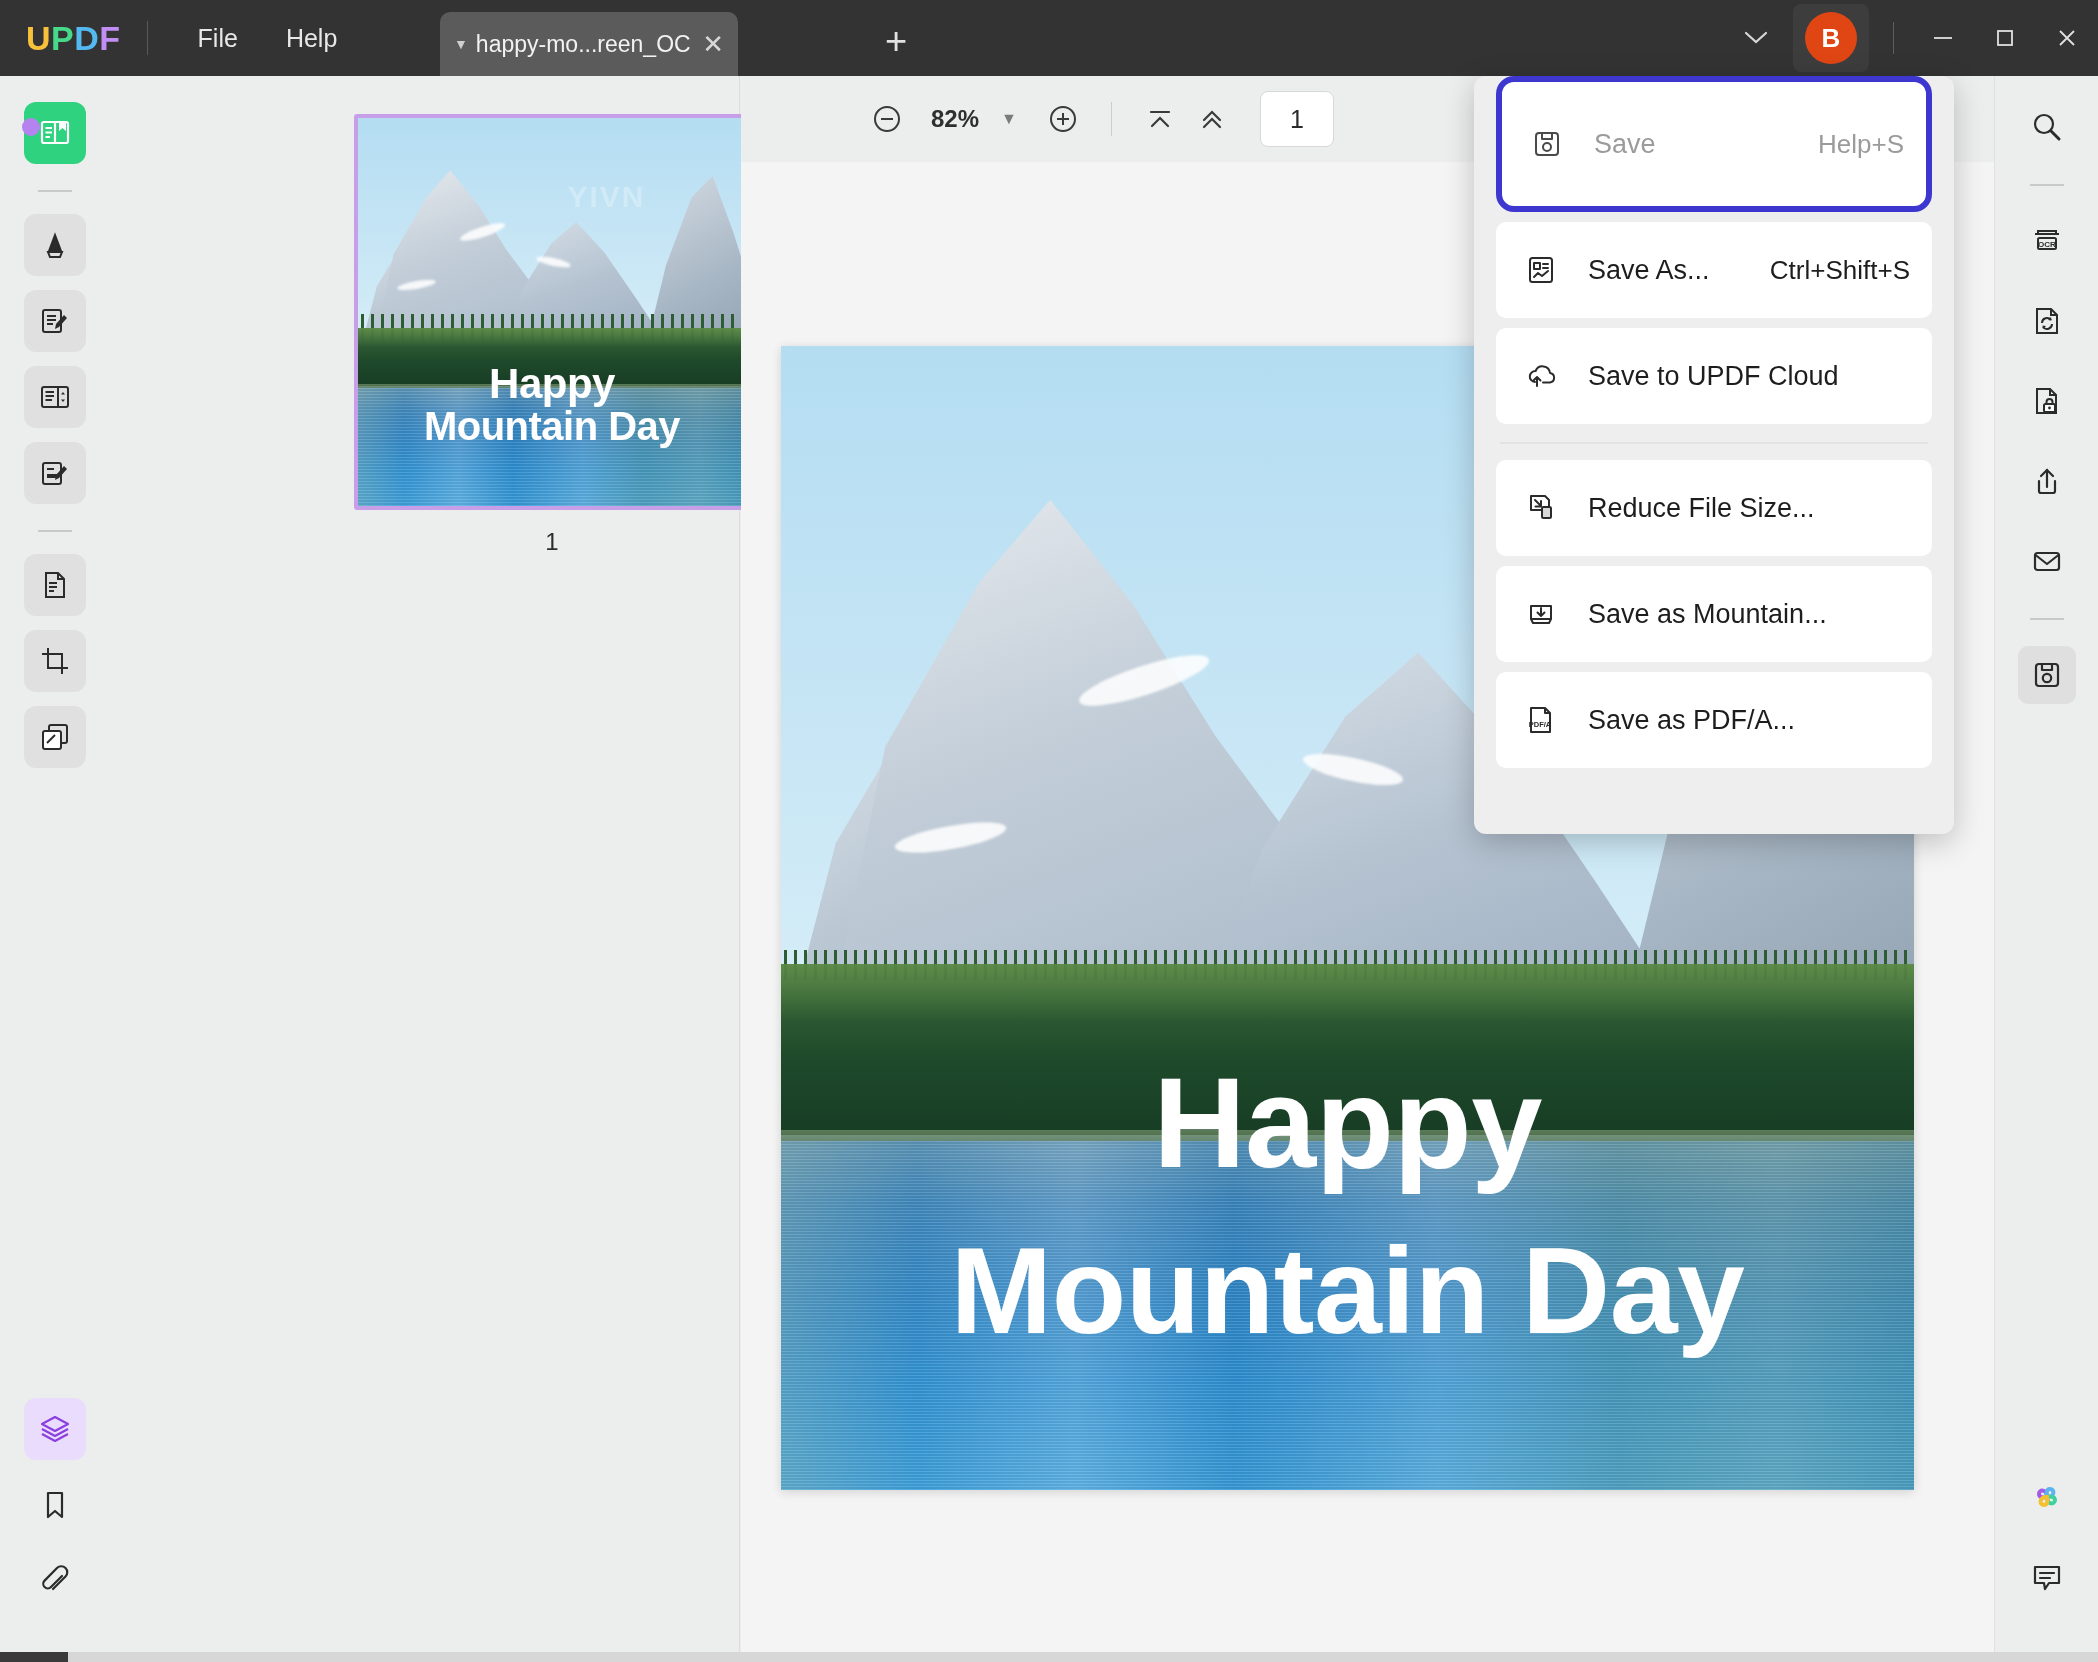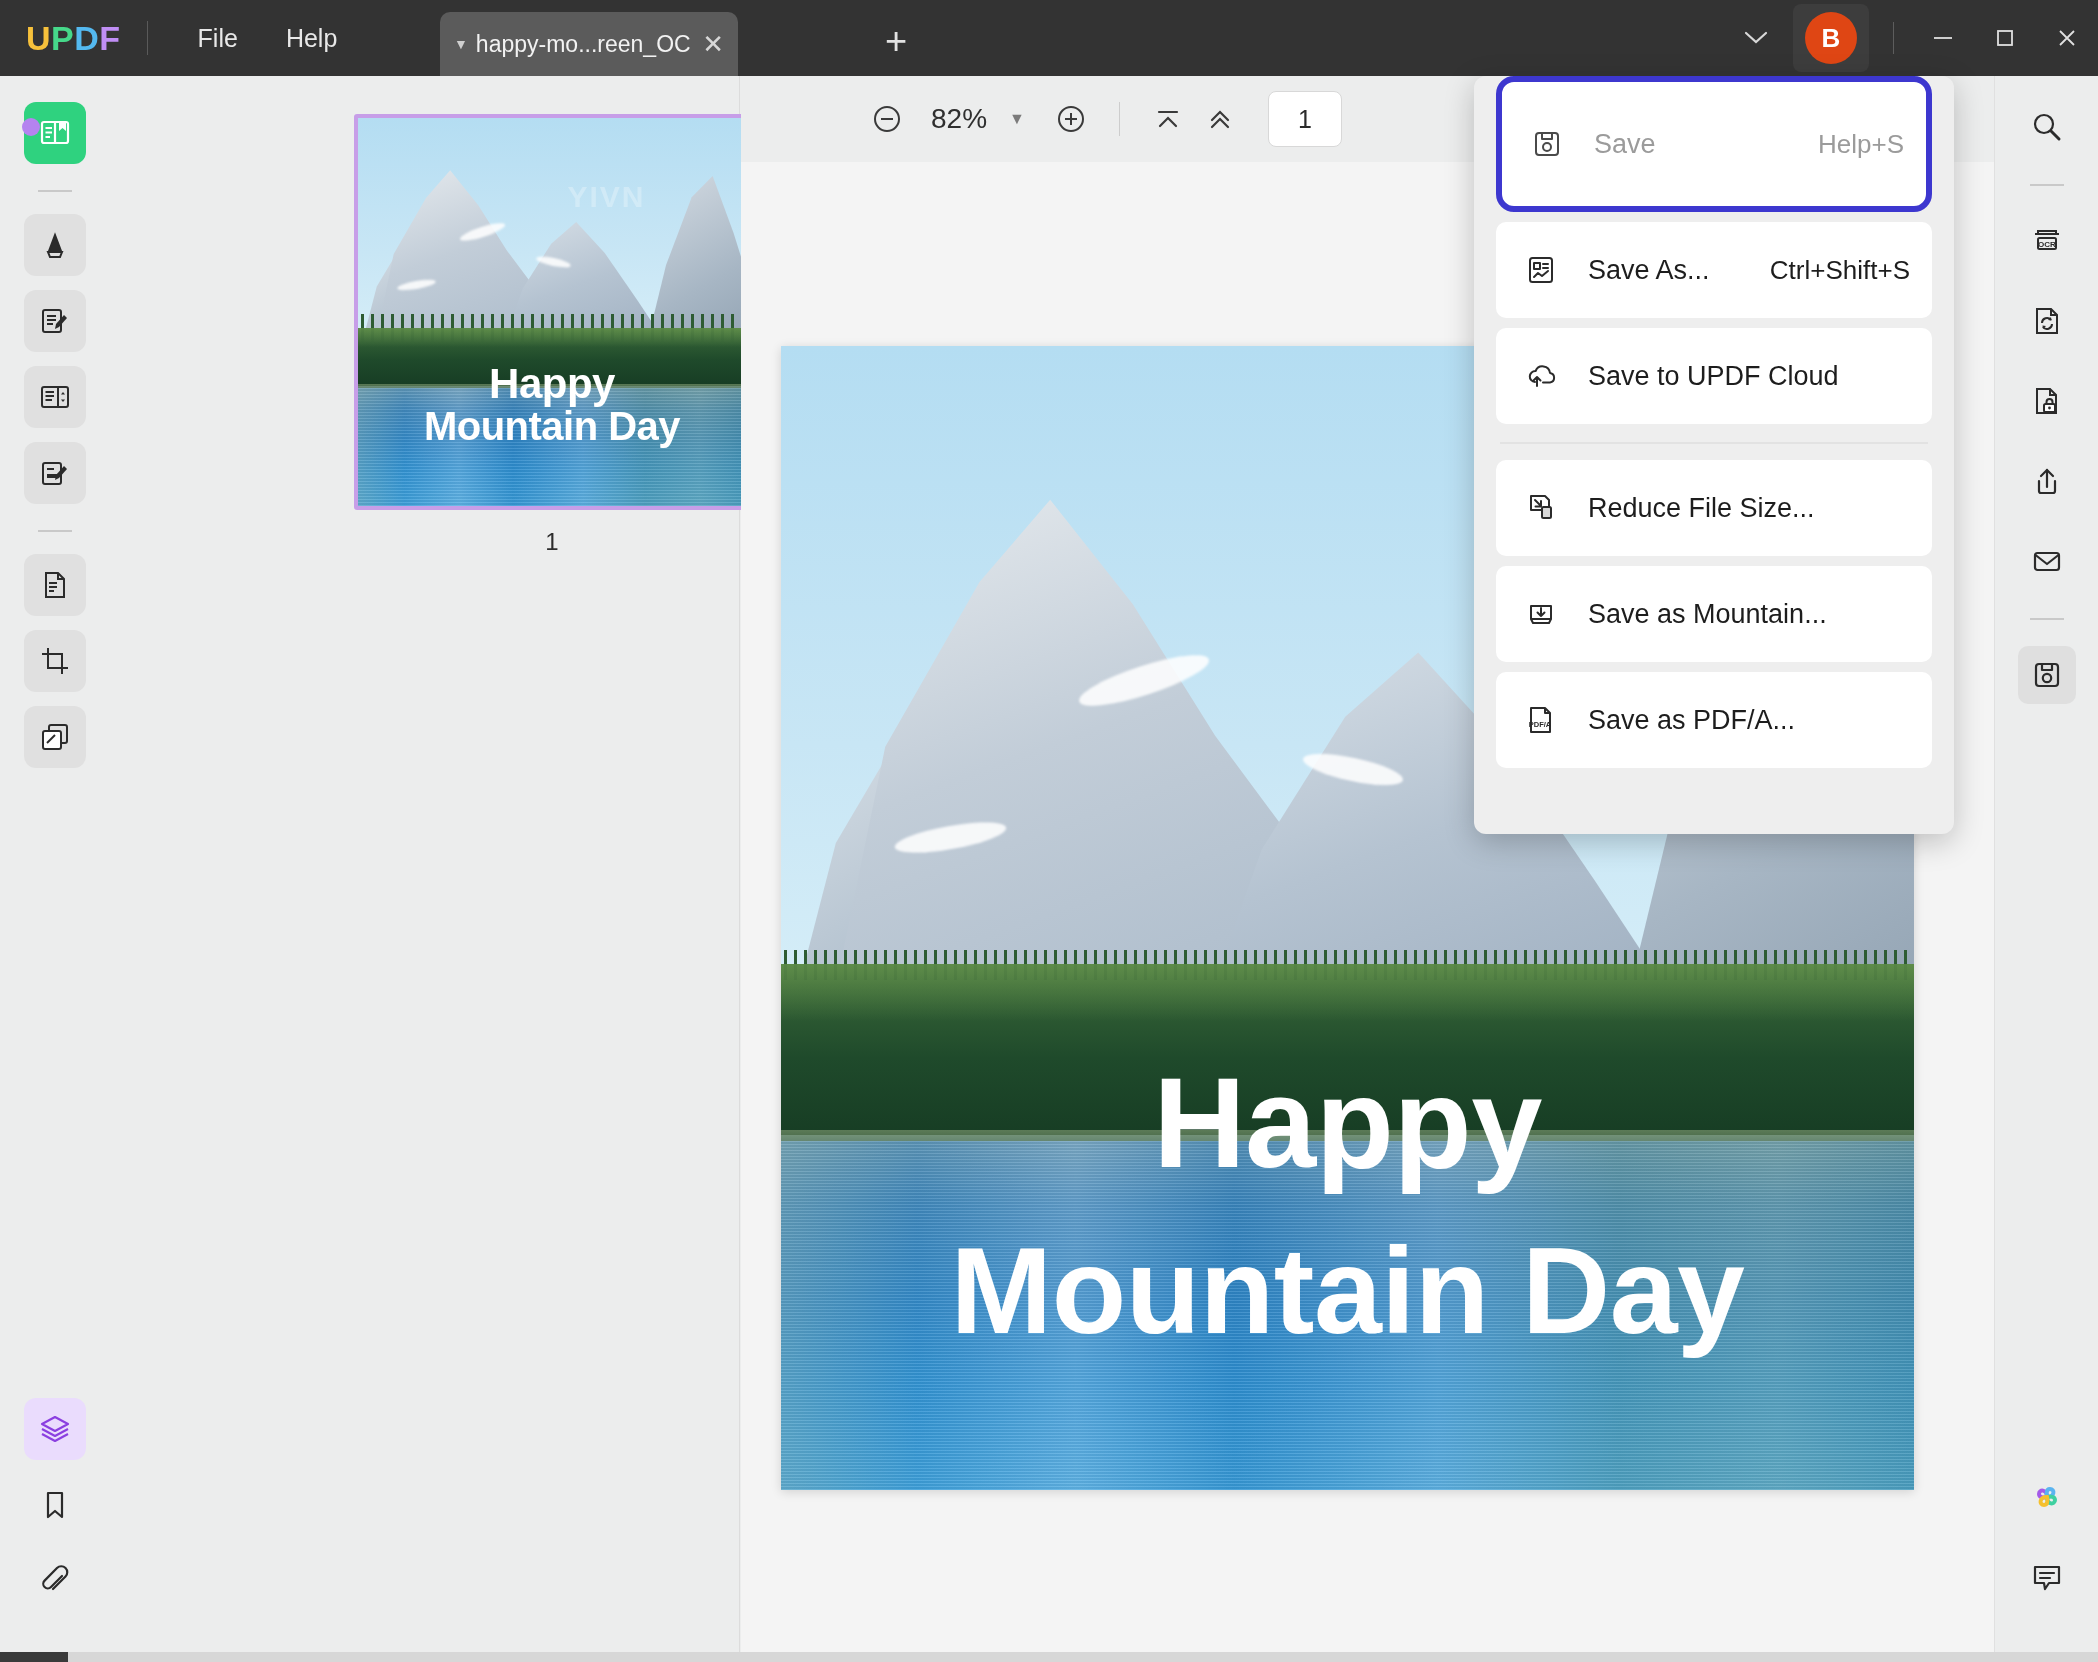--- a/index.html
+++ b/index.html
@@ -152,21 +152,21 @@
   }
 
   
   .toolbar {
     position:absolute; top:76px; left:741px; width: 1357px; height: 86px;
     background:#eceded; display:flex; align-items:center;
   }
   .tb-grp { display:flex; align-items:center; margin-left: 120px; }
   .tb-icon { width:52px; height:52px; display:flex; align-items:center; justify-content:center;
      cursor:pointer; border-radius:8px; color:#3a3a3a; }
-  .zoomval { font-size: 28px; color:#2f2f2f; margin: 0 22px 0 18px; }
+  .zoomval { font-size: 24px; color:#2f2f2f; margin: 0 22px 0 18px; font-weight: bold; }
   .caret-sm { font-size: 16px; color:#7b7b7b; margin-right: 20px; cursor:pointer; }
   .tb-div { width:1px; height:34px; background:#cdcdcd; margin: 0 22px; }
   .pagebox {
     width: 74px; height: 56px; background:#fff; border:1px solid #d8d8d8; border-radius:8px;
     display:flex; align-items:center; justify-content:center; font-size:25px; color:#2b2b2b;
     margin-left: 22px;
   }
 
   
   .docarea {

